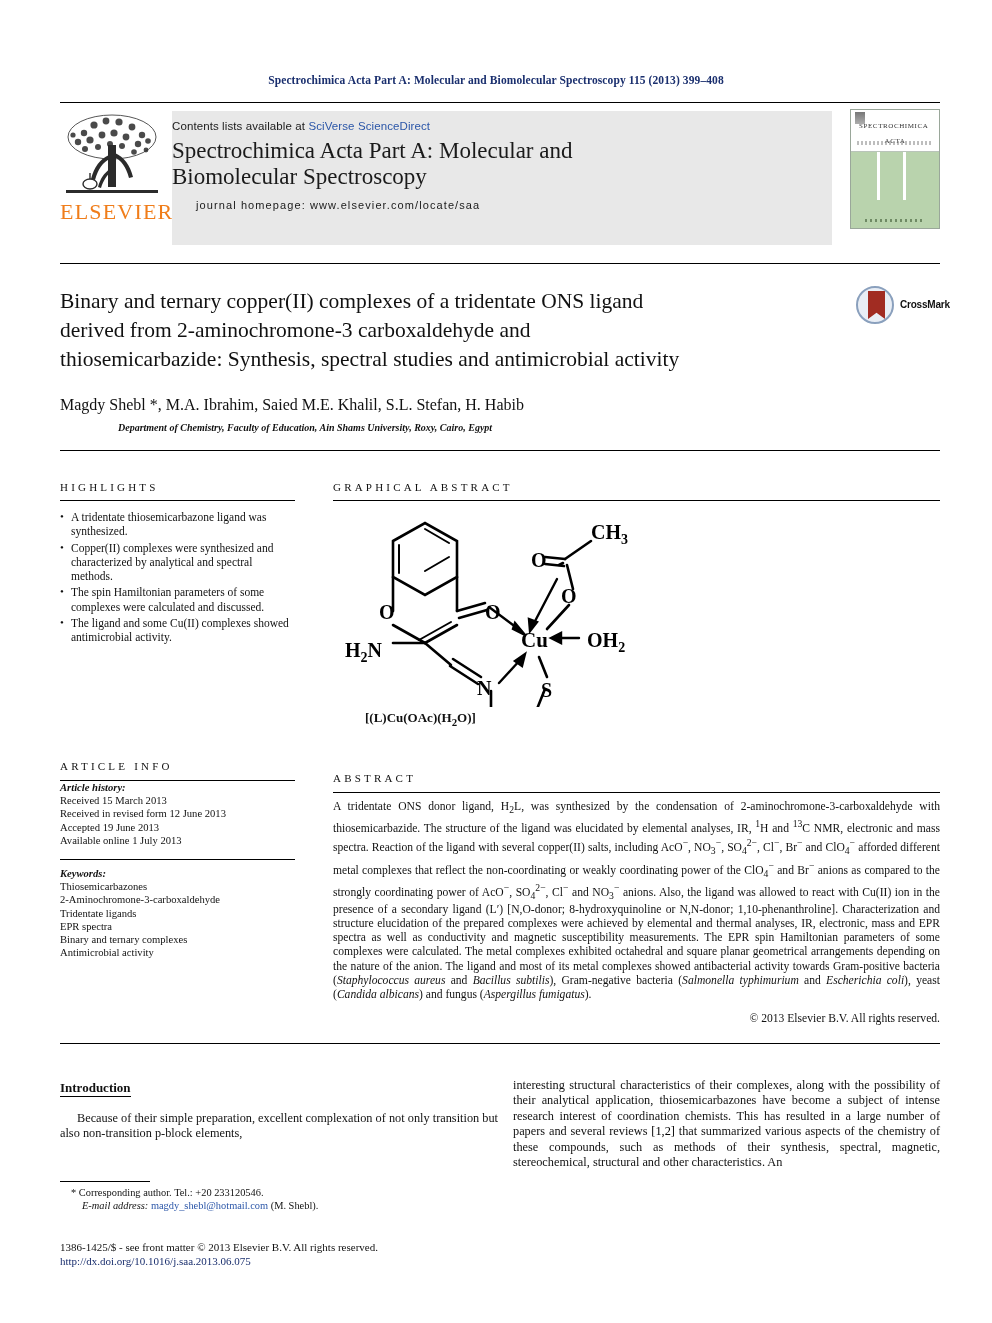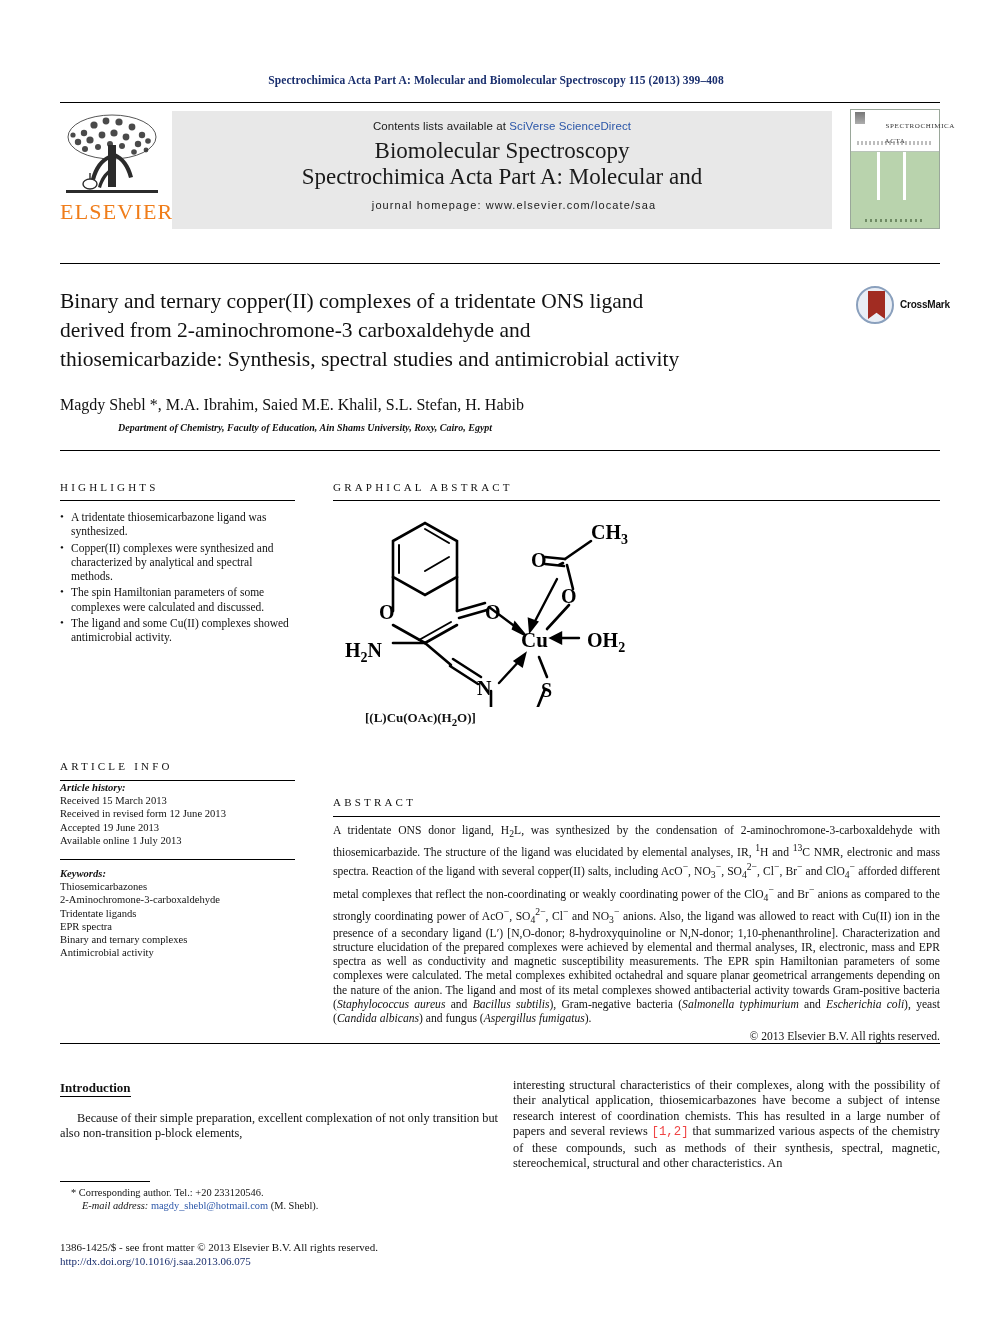--- a/index.html
+++ b/index.html
@@ -32,23 +32,23 @@
     position:absolute; left:0px; top:8px; width:104px; height:118px;
   }
   .elsevier-tree { position:absolute; left:4px; top:0; width:96px; height:88px; }
   .elsevier-word {
     position:absolute; left:0px; top:88px; width:104px;
     font-family:"Liberation Serif", serif;
     font-size:22px; letter-spacing:1.2px; color:#f07d1a; font-weight:400;
     text-align:center;
   }
   .mast-grey {
-    position:absolute; left:112px; top:8px; width:660px; height:118px;
+    position:absolute; left:112px; top:8px; width:660px; height:134px;
     background:#e8e8e8;
-    text-align:center;
+    text-align:left;
   }
   .contents-line {
     margin-top:9px; font-family:"Liberation Sans", sans-serif;
     font-size:11.5px; color:#1a1a1a; letter-spacing:.1px;
   }
   .contents-line a { color:#2b56a8; text-decoration:none; }
   .journal-title {
     margin-top:6px;
     font-family:"Liberation Serif", serif;
     font-size:23px; line-height:26px; color:#1a1a1a; font-weight:400;
@@ -56,21 +56,21 @@
   .homepage-line {
     margin-top:9px;
     font-family:"Liberation Sans", sans-serif;
     font-size:11px; letter-spacing:1.1px; color:#1a1a1a;margin-left:24px;
   }
   .cover-thumb {
     position:absolute; right:0px; top:6px; width:90px; height:120px;
     border:1px solid #9aa79a; background:#fff;
   }
   .cover-head { height:42px; background:#fff; position:relative; border-bottom:1px solid #b9c4b9;}
-  .cover-head .ct1 { position:absolute; top:12px; left:16px; width:100%; text-align:right;
+  .cover-head .ct1 { position:absolute; top:12px; left:8px; width:100%; text-align:left;
      font-family:"Liberation Serif",serif; font-size:7px; letter-spacing:.6px; color:#333;}
   .cover-head .ct2 { position:absolute; top:27px; left:0; width:100%; text-align:center;
      font-family:"Liberation Serif",serif; font-size:7px; letter-spacing:.6px; color:#333;}
   .cover-head .ct3 { position:absolute; top:31px; left:6px; right:6px; height:4px;
      background:repeating-linear-gradient(90deg,#888 0 2px,transparent 2px 4px); opacity:.55;}
   .cover-logo { position:absolute; top:2px; left:4px; width:10px; height:12px;
      background:linear-gradient(#555,#999); opacity:.8;}
   .cover-body { height:76px; background:#b9d3ad; position:relative; }
   .cover-body .bar1 { position:absolute; left:26px; top:0; width:3px; height:48px; background:#fff;}
   .cover-body .bar2 { position:absolute; left:52px; top:0; width:3px; height:48px; background:#fff;}
@@ -129,44 +129,44 @@
   }
 
   
   .ai-col { position:absolute; left:60px; top:760px; width:235px;}
   .ai-rule { margin-top:8px; border-top:1.3px solid #000; width:235px;}
   .ai-block { font-family:"Liberation Serif",serif; font-size:10.6px; line-height:13.2px; color:#111;}
   .ai-label { font-style:italic; font-weight:bold; }
   .ai-rule2 { margin-top:12px; border-top:1.3px solid #000; width:235px; margin-bottom:7px;}
   .ai-line { white-space:nowrap; }
 
-  .ab-col { position:absolute; left:333px; top:796px; width:607px;}
+  .ab-col { position:absolute; left:333px; top:772px; width:607px;}
   .ab-rule { margin-top:8px; border-top:1.3px solid #000; width:607px;}
   .ab-text {
     margin-top:7px;
     font-family:"Liberation Serif",serif; font-size:11.6px; line-height:14.1px;
     text-align:justify; color:#111;
   }
   .ab-text i { font-style:italic; }
-  .ab-copy { margin-top:4px; text-align:right; font-family:"Liberation Serif",serif;
+  .ab-copy { margin-top:10px; text-align:right; font-family:"Liberation Serif",serif;
      font-size:11.6px; color:#111;}
 
   .hr-bottom { position:absolute; left:60px; top:1043px; width:880px; border-top:1.4px solid #000;}
 
   
   .body-left { position:absolute; left:60px; top:1078px; width:438px;}
   .body-right { position:absolute; left:513px; top:1078px; width:427px;}
   .intro-h {
     font-family:"Liberation Serif",serif; font-size:13px; font-weight:bold; color:#111;
     border-bottom:1px solid #000; display:inline-block; padding-bottom:0px; margin-bottom:14px;
   }
   .body-p { font-family:"Liberation Serif",serif; font-size:12.3px; line-height:15.4px;
      text-align:justify; color:#111; text-indent:17px; margin:0;}
   .body-p.noind { text-indent:0; }
-  .ref-link { color:#ef4444;font-family:Liberation Mono, monospace; }
+  .ref-link { color:#000000; }
 
   .footnote-rule { position:absolute; left:60px; top:1181px; width:90px; border-top:1px solid #000;}
   .footnote {
     position:absolute; left:60px; top:1186px; width:438px;
     font-family:"Liberation Serif",serif; font-size:10.4px; line-height:13px; color:#111;
   }
   .footnote .ind { padding-left:22px; text-indent:-11px; }
   .footnote .ind2 { padding-left:22px; }
   .footnote i { font-style:italic; }
   .footnote a { color:#2b56a8; text-decoration:none; }
@@ -222,22 +222,22 @@
         </g>
       </svg>
       <div class="elsevier-word">ELSEVIER</div>
     </div>
 
     <div class="mast-grey">
       <div class="contents-line">
         <span>Contents lists available at </span><a href="#">SciVerse ScienceDirect</a>
       </div>
       <div class="journal-title">
+        <div>Spectrochimica Acta Part A: Molecular and</div>
         <div>Biomolecular Spectroscopy</div>
-        <div>Spectrochimica Acta Part A: Molecular and</div>
       </div>
       <div class="homepage-line">journal homepage: www.elsevier.com/locate/saa</div>
     </div>
 
     <div class="cover-thumb">
       <div class="cover-head">
         <div class="cover-logo"></div>
         <div class="ct1">SPECTROCHIMICA</div>
         <div class="ct2">ACTA</div>
         <div class="ct3"></div>

